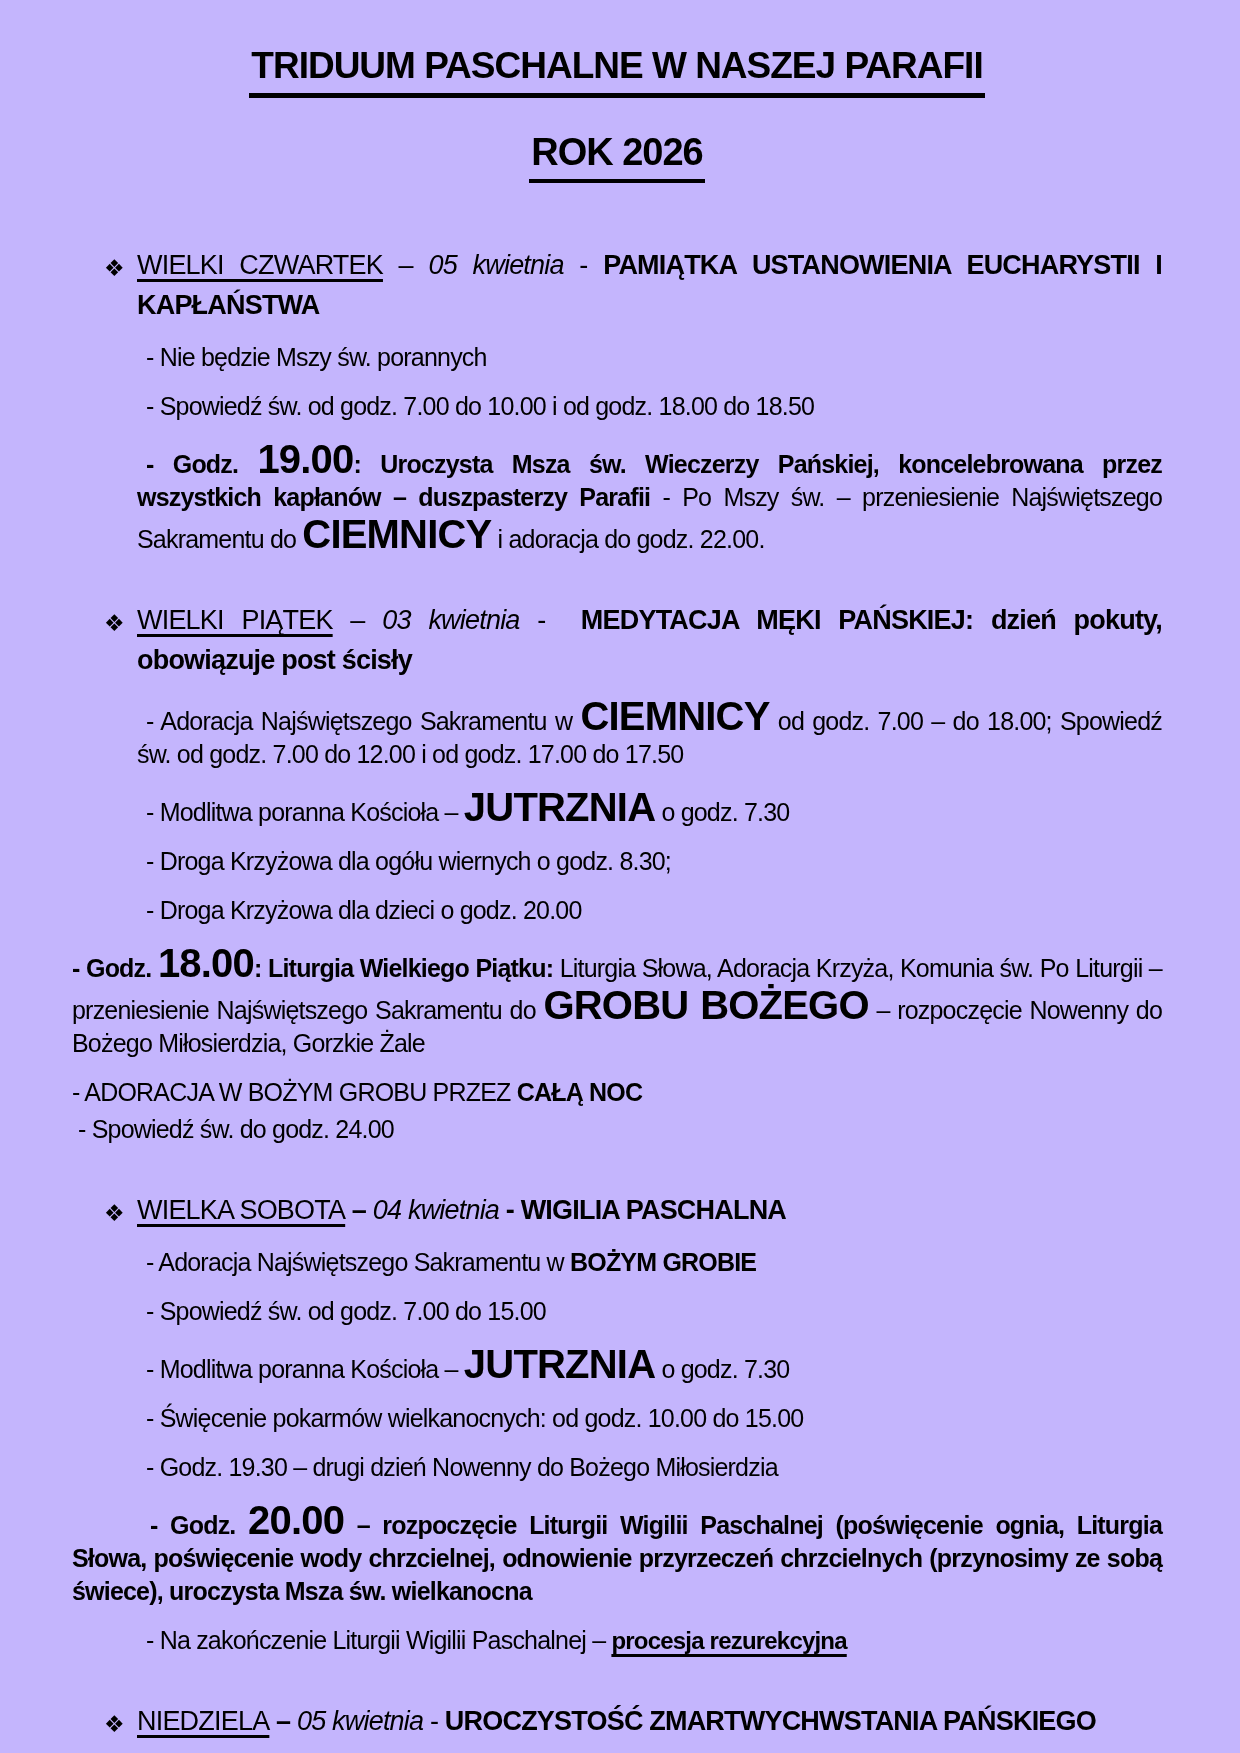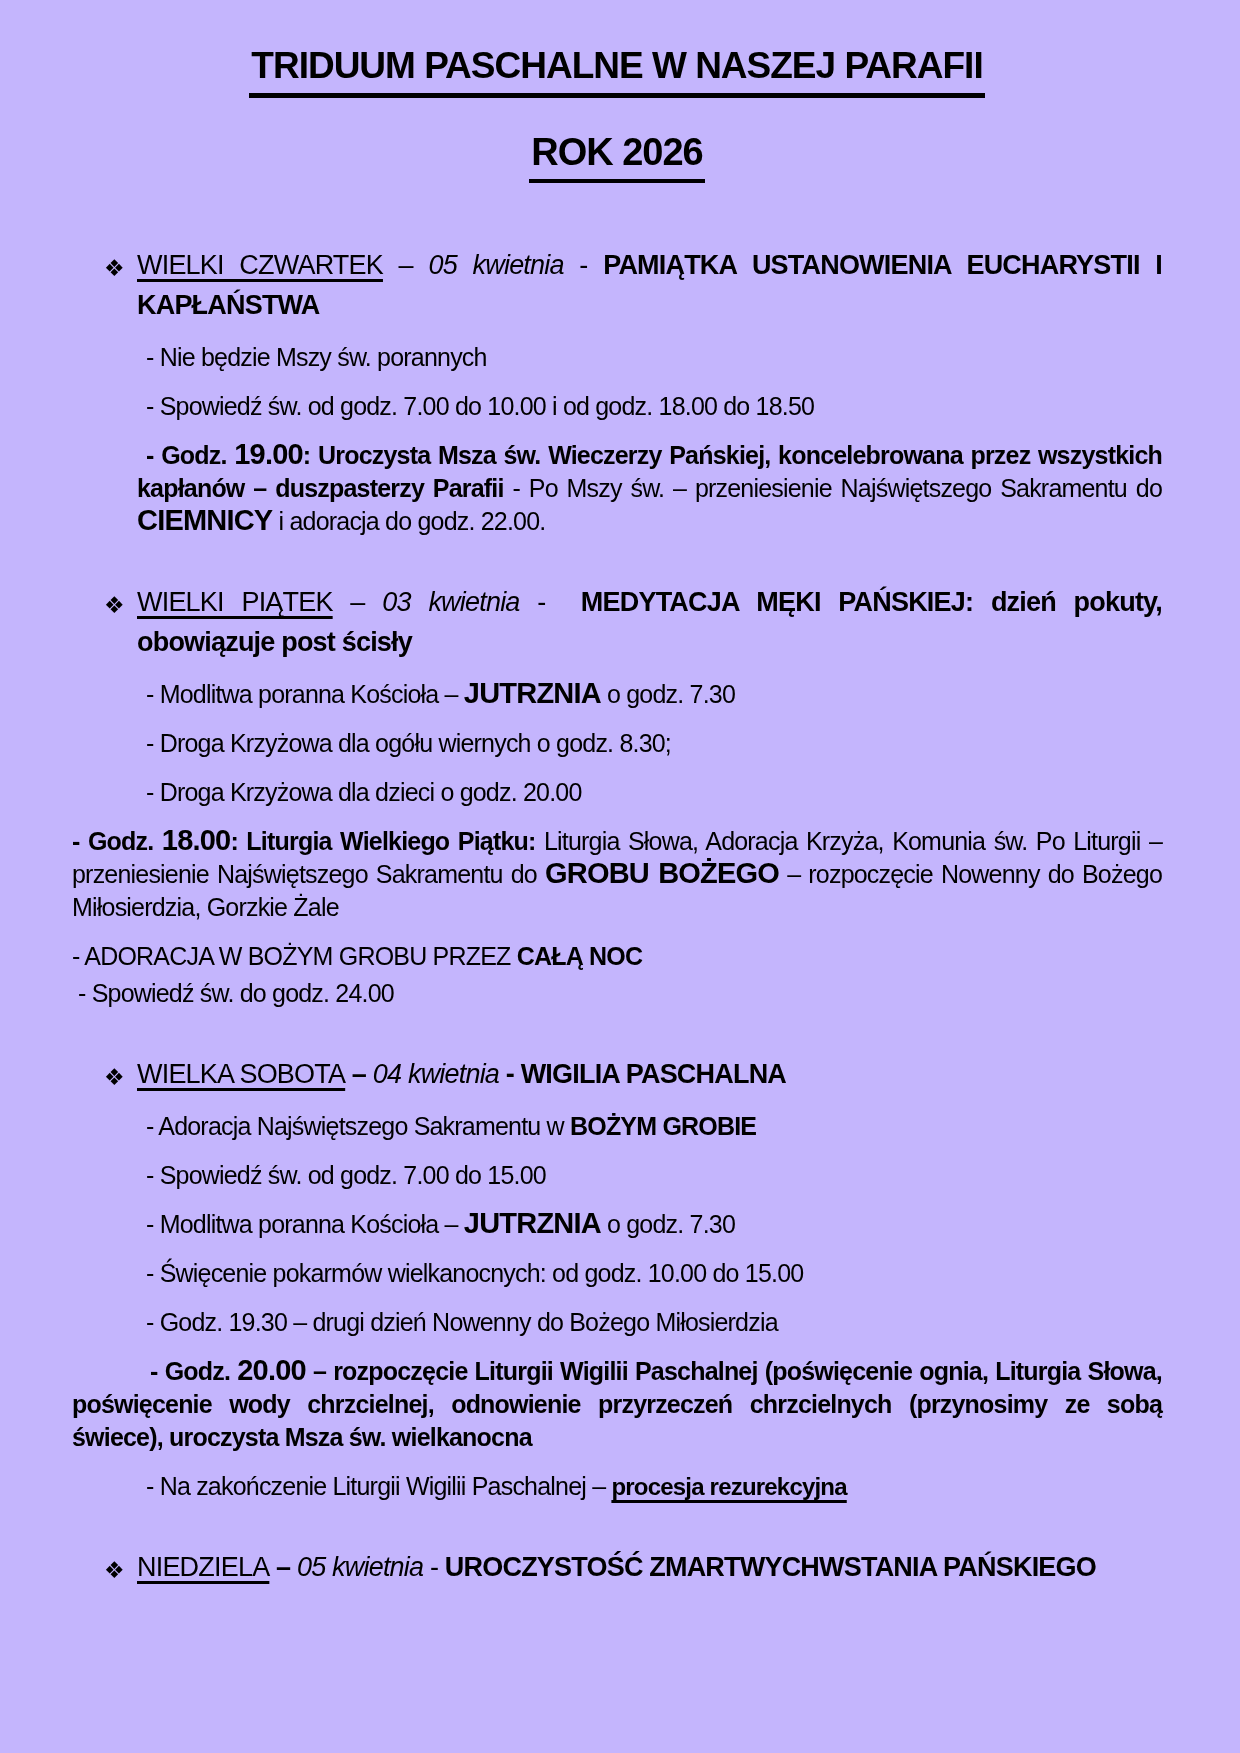--- a/index.html
+++ b/index.html
@@ -62,21 +62,21 @@
 
   .seg-n { }
   .seg-b { font-weight: 700; }
   .seg-i { font-style: italic; }
   .seg-bu {
     font-weight: 400;
     text-decoration: underline;
     text-decoration-thickness: 3px;
     text-underline-offset: 5px;
   }
-  .seg-bg { font-weight: 700; font-size: 29px; line-height: 1; }
+  .seg-bg { font-weight: 700; font-size: 40px; line-height: 1; }
   .seg-bgu {
     font-weight: 700;
     font-size: 24px;
     line-height: 1;
     text-decoration: underline;
     text-decoration-thickness: 3px;
     text-underline-offset: 5px;
   }
 </style>
 </head>
@@ -91,20 +91,21 @@
       <span class="title-line second">ROK 2026</span>
     </div>
   </div>
 
   <div class="doc-body">
       <div class="doc-heading"><span class="bullet">❖</span><span class="seg-bu">WIELKI CZWARTEK</span><span class="seg-n"> – </span><span class="seg-i">05 kwietnia</span><span class="seg-n"> - </span><span class="seg-b">PAMIĄTKA USTANOWIENIA EUCHARYSTII I KAPŁAŃSTWA</span></div>
       <div class="doc-sub"><span class="seg-n">- Nie będzie Mszy św. porannych</span></div>
       <div class="doc-sub"><span class="seg-n">- Spowiedź św. od godz. 7.00 do 10.00 i od godz. 18.00 do 18.50</span></div>
       <div class="doc-sub"><span class="seg-b">- Godz. </span><span class="seg-bg">19.00</span><span class="seg-b">: Uroczysta Msza św. Wieczerzy Pańskiej, koncelebrowana przez wszystkich kapłanów – duszpasterzy Parafii</span><span class="seg-n"> - Po Mszy św. – przeniesienie Najświętszego Sakramentu do </span><span class="seg-bg">CIEMNICY</span><span class="seg-n"> i adoracja do godz. 22.00.</span></div>
       <div class="doc-heading"><span class="bullet">❖</span><span class="seg-bu">WIELKI PIĄTEK</span><span class="seg-n"> – </span><span class="seg-i">03 kwietnia</span><span class="seg-n"> -&nbsp;&nbsp;</span><span class="seg-b">MEDYTACJA MĘKI PAŃSKIEJ: dzień pokuty, obowiązuje post ścisły</span></div>
+      <div class="doc-sub"><span class="seg-n">- Adoracja Najświętszego Sakramentu w </span><span class="seg-bg">CIEMNICY</span><span class="seg-n"> od godz. 7.00 – do 18.00; Spowiedź św. od godz. 7.00 do 12.00 i od godz. 17.00 do 17.50</span></div>
       <div class="doc-sub"><span class="seg-n">- Modlitwa poranna Kościoła – </span><span class="seg-bg">JUTRZNIA</span><span class="seg-n"> o godz. 7.30</span></div>
       <div class="doc-sub"><span class="seg-n">- Droga Krzyżowa dla ogółu wiernych o godz. 8.30;</span></div>
       <div class="doc-sub"><span class="seg-n">- Droga Krzyżowa dla dzieci o godz. 20.00</span></div>
       <div class="doc-full"><span class="seg-b">- Godz. </span><span class="seg-bg">18.00</span><span class="seg-b">: Liturgia Wielkiego Piątku:</span><span class="seg-n"> Liturgia Słowa, Adoracja Krzyża, Komunia św. Po Liturgii – przeniesienie Najświętszego Sakramentu do </span><span class="seg-bg">GROBU BOŻEGO</span><span class="seg-n"> – rozpoczęcie Nowenny do Bożego Miłosierdzia, Gorzkie Żale</span></div>
       <div class="doc-full"><span class="seg-n">- ADORACJA W BOŻYM GROBU PRZEZ </span><span class="seg-b">CAŁĄ NOC</span></div>
       <div class="doc-offset"><span class="seg-n">- Spowiedź św. do godz. 24.00</span></div>
       <div class="doc-heading"><span class="bullet">❖</span><span class="seg-bu">WIELKA SOBOTA</span><span class="seg-b"> – </span><span class="seg-i">04 kwietnia</span><span class="seg-b"> - WIGILIA PASCHALNA</span></div>
       <div class="doc-sub"><span class="seg-n">- Adoracja Najświętszego Sakramentu w </span><span class="seg-b">BOŻYM GROBIE</span></div>
       <div class="doc-sub"><span class="seg-n">- Spowiedź św. od godz. 7.00 do 15.00</span></div>
       <div class="doc-sub"><span class="seg-n">- Modlitwa poranna Kościoła – </span><span class="seg-bg">JUTRZNIA</span><span class="seg-n"> o godz. 7.30</span></div>

